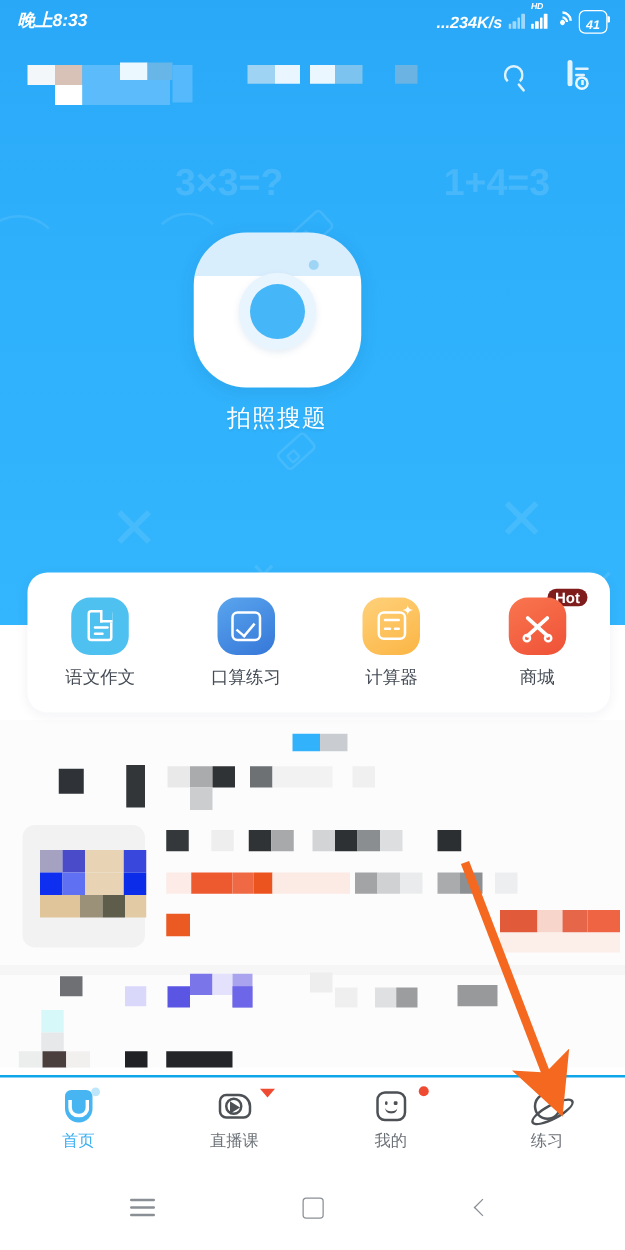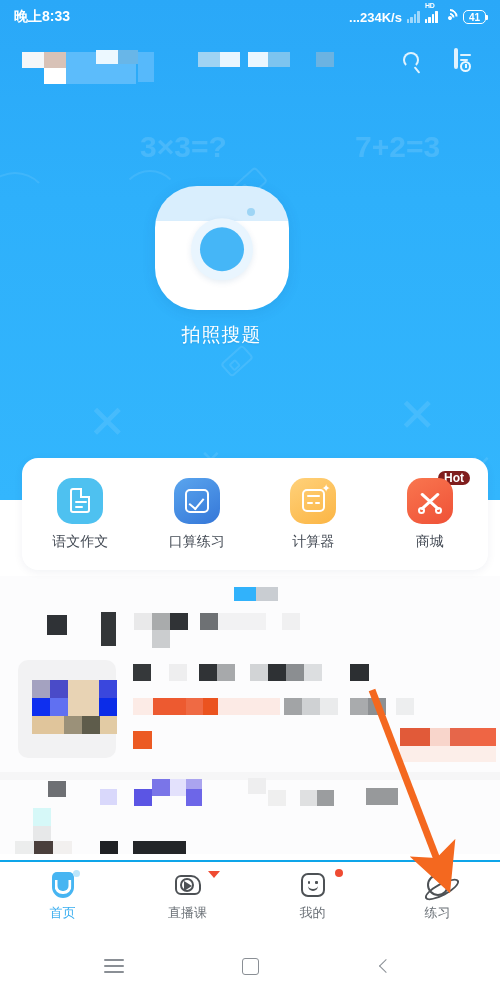--- a/index.html
+++ b/index.html
@@ -63,20 +63,21 @@
     top: 0; left: 0;
     width: 500px; height: 34px;
     display: flex;
     align-items: center;
     justify-content: space-between;
     padding: 0 14px;
     color: #ffffff;
     font-size: 14px;
     font-weight: bold;
     z-index: 20;
+    font-style: italic;
   }
   .sb-right {
     display: flex;
     align-items: center;
     gap: 5px;
     font-size: 13px;
     font-weight: bold;
   }
   .sig-bars { display: inline-flex; align-items: flex-end; gap: 1px; height: 12px; }
   .sig-bars i { display: block; width: 2.5px; background: #ffffff; border-radius: 0.5px; }
@@ -96,21 +97,21 @@
     border-right-color: transparent;
     border-radius: 50%;
     transform: translateX(-50%) rotate(45deg);
   }
   .wifi i:nth-child(1) { width: 15px; height: 15px; bottom: -1px; }
   .wifi i:nth-child(2) { width: 9px; height: 9px; bottom: 1px; }
   .wifi i:nth-child(3) { width: 4px; height: 4px; bottom: 3px; border-radius: 50%; background: #fff; border-color: #fff; }
   .battery {
     border: 1.4px solid #ffffff;
     border-radius: 5px;
-    padding: 1px 5px 0 5px;
+    padding: 6px 5px 0 5px;
     font-size: 10px;
     line-height: 11px;
     font-weight: bold;
     position: relative;
   }
   .battery:after {
     content: "";
     position: absolute;
     right: -3px; top: 4px;
     width: 2px; height: 5px;
@@ -381,21 +382,21 @@
   .g-square { width: 17px; height: 17px; border: 1.8px solid #8a8f95; border-radius: 3px; }
   .g-back { width: 10px; height: 10px; border-left: 1.8px solid #8a8f95; border-bottom: 1.8px solid #8a8f95; transform: rotate(45deg); }
 </style>
 </head>
 <body>
 
 <div id="app">
 
   <div class="hero-bg">
     <div class="wm" style="left:140px; top:130px; font-size:30px;">3×3=?</div>
-    <div class="wm" style="left:355px; top:130px; font-size:30px;">7+2=3</div>
+    <div class="wm" style="left:355px; top:130px; font-size:30px;">1+4=3</div>
     <div class="wm-x" style="left:88px; top:395px; font-size:46px;">✕</div>
     <div class="wm-x" style="left:398px; top:388px; font-size:46px;">✕</div>
     <div class="wm-x" style="left:200px; top:445px; font-size:26px;">✕</div>
     <div class="wm-x" style="left:470px; top:450px; font-size:26px;">✕</div>
     <div class="wm-ruler" style="left:232px; top:175px; width:34px; height:20px; transform:rotate(-42deg);"></div>
     <div class="wm-ruler" style="left:222px; top:352px; width:30px; height:18px; transform:rotate(-42deg);"></div>
     <div class="wm-arc" style="left:120px; top:170px; width:60px; height:60px;"></div>
     <div class="wm-arc" style="left:-20px; top:172px; width:70px; height:70px;"></div>
   </div>
 

